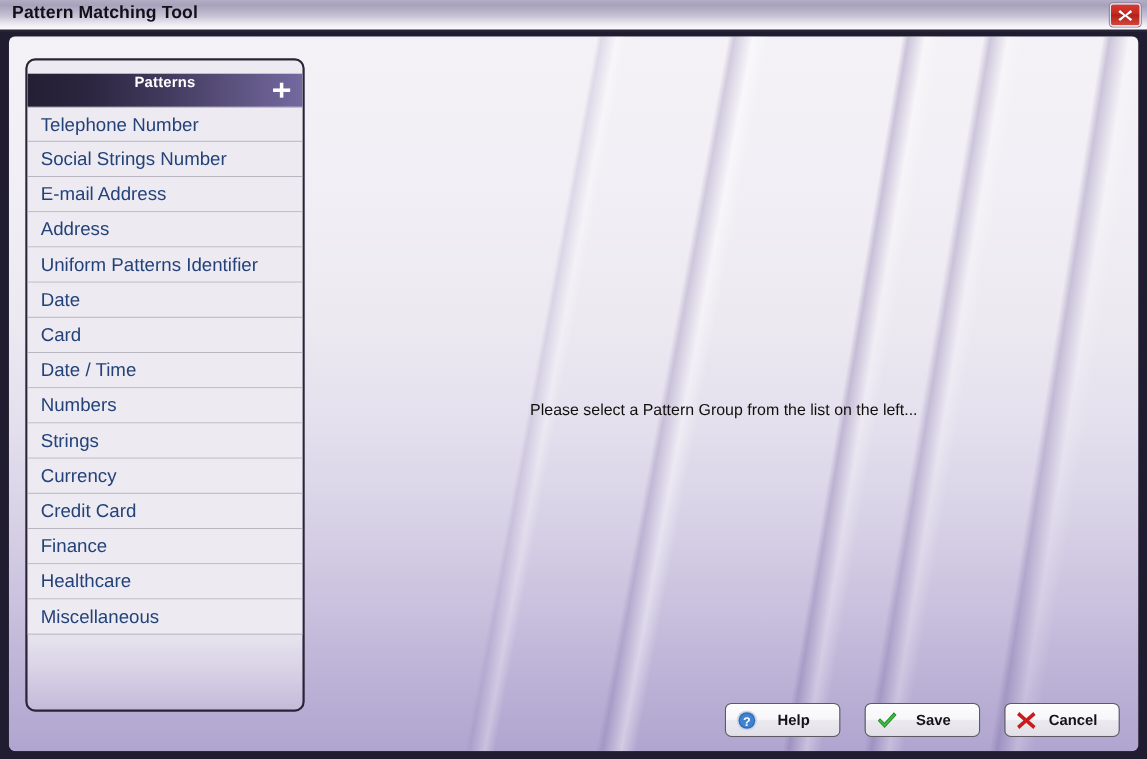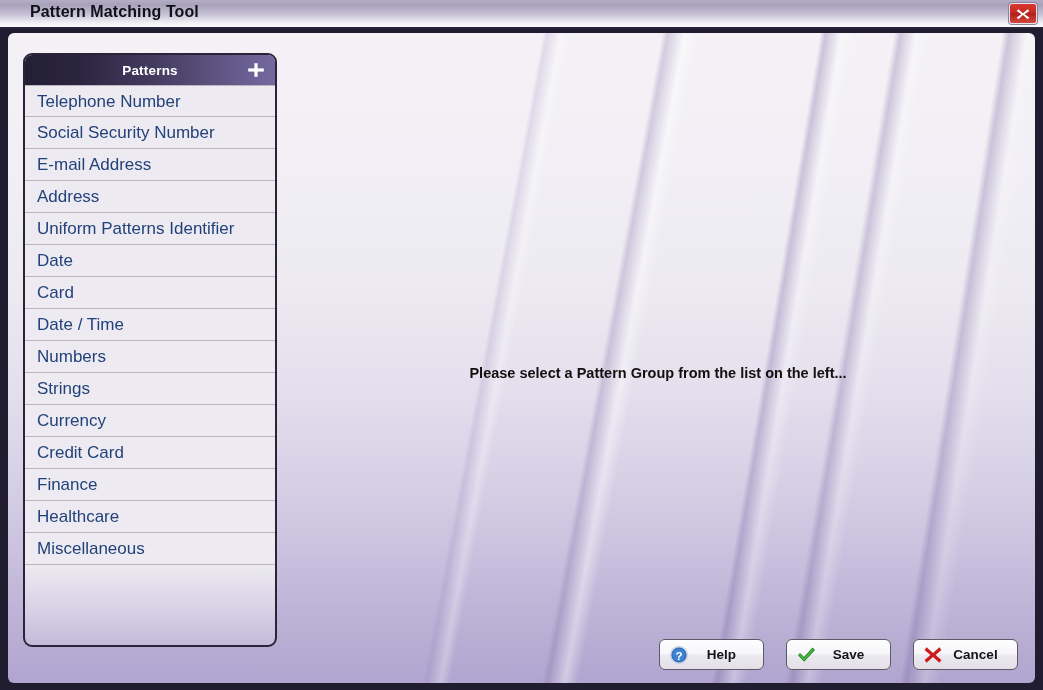--- a/index.html
+++ b/index.html
@@ -37,21 +37,20 @@
   }
   .titlebar-label {
     position: absolute;
     left: 11px;
     top: 3px;
     font-size: 16px;
     font-weight: bold;
     color: #111018;
     letter-spacing: 0.1px;
     white-space: nowrap;
-    margin-left: 19px;
   }
   .close-btn {
     position: absolute;
     right: 6px;
     top: 3px;
     width: 28px;
     height: 21px;
     border-radius: 3px;
     border: 1px solid #e8e4ee;
     background: linear-gradient(to bottom, #d8382f 0%, #c32b22 45%, #b02019 50%, #d4473c 100%);
@@ -104,23 +103,23 @@
       rgba(237,235,241,1) 0%,
       rgba(237,235,241,1) 86%,
       rgba(224,219,235,0.75) 94%,
       rgba(206,198,223,0.55) 100%);
   }
   .list-header {
     position: relative;
     height: 30px;
     background: linear-gradient(to right, #231f33 0%, #2b2540 22%, #443c60 52%, #5d5380 76%, #7469a0 100%);
     display: flex;
-    align-items: center;
     justify-content: center;
     cursor: default;
+    margin-top: 12px;
   }
   .list-header-title {
     font-size: 13.5px;
     font-weight: bold;
     color: #ffffff;
     letter-spacing: 0.2px;
   }
   .add-btn {
     position: absolute;
     right: 10px;
@@ -146,21 +145,21 @@
   .list-item:first-child { border-top: 1px solid #b9b6c2; }
 
   
   .main-message {
     position: absolute;
     left: 285px;
     top: 332px;
     width: 730px;
     text-align: center;
     font-size: 14.5px;
-    font-weight: bold;
+    font-weight: normal;
     color: #12100f;
     white-space: nowrap;
   }
 
   
   .footer {
     position: absolute;
     right: 17px;
     bottom: 13px;
     display: flex;
@@ -219,21 +218,21 @@
         <span class="list-header-title">Patterns</span>
         <span class="add-btn">
           <svg width="18" height="18" viewBox="0 0 18 18">
             <rect x="7.4" y="2.2" width="3.2" height="13.6" fill="#ffffff"></rect>
             <rect x="1.2" y="7.4" width="15.6" height="3.2" fill="#ffffff"></rect>
           </svg>
         </span>
       </div>
       <div class="list-items">
         <div class="list-item">Telephone Number</div>
-        <div class="list-item">Social Security Number</div>
+        <div class="list-item">Social Strings Number</div>
         <div class="list-item">E-mail Address</div>
         <div class="list-item">Address</div>
         <div class="list-item">Uniform Patterns Identifier</div>
         <div class="list-item">Date</div>
         <div class="list-item">Card</div>
         <div class="list-item">Date / Time</div>
         <div class="list-item">Numbers</div>
         <div class="list-item">Strings</div>
         <div class="list-item">Currency</div>
         <div class="list-item">Credit Card</div>

